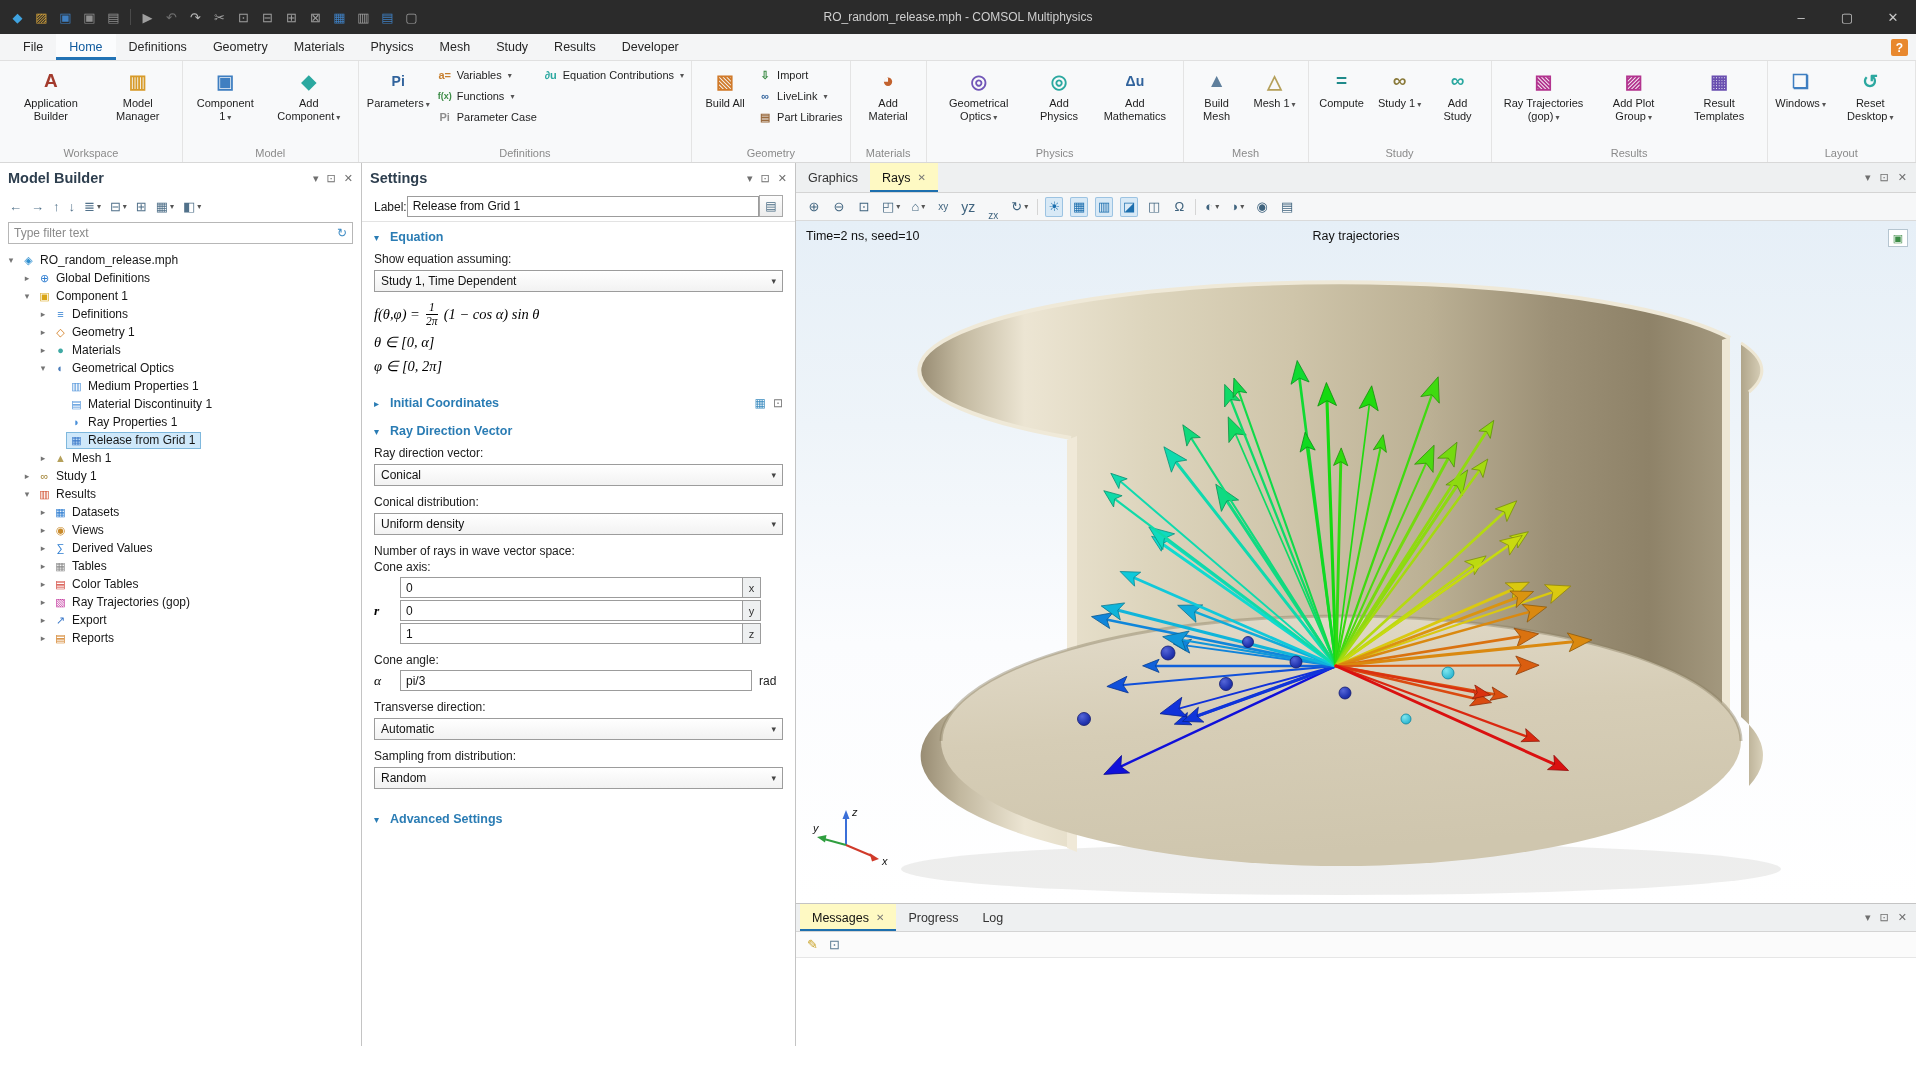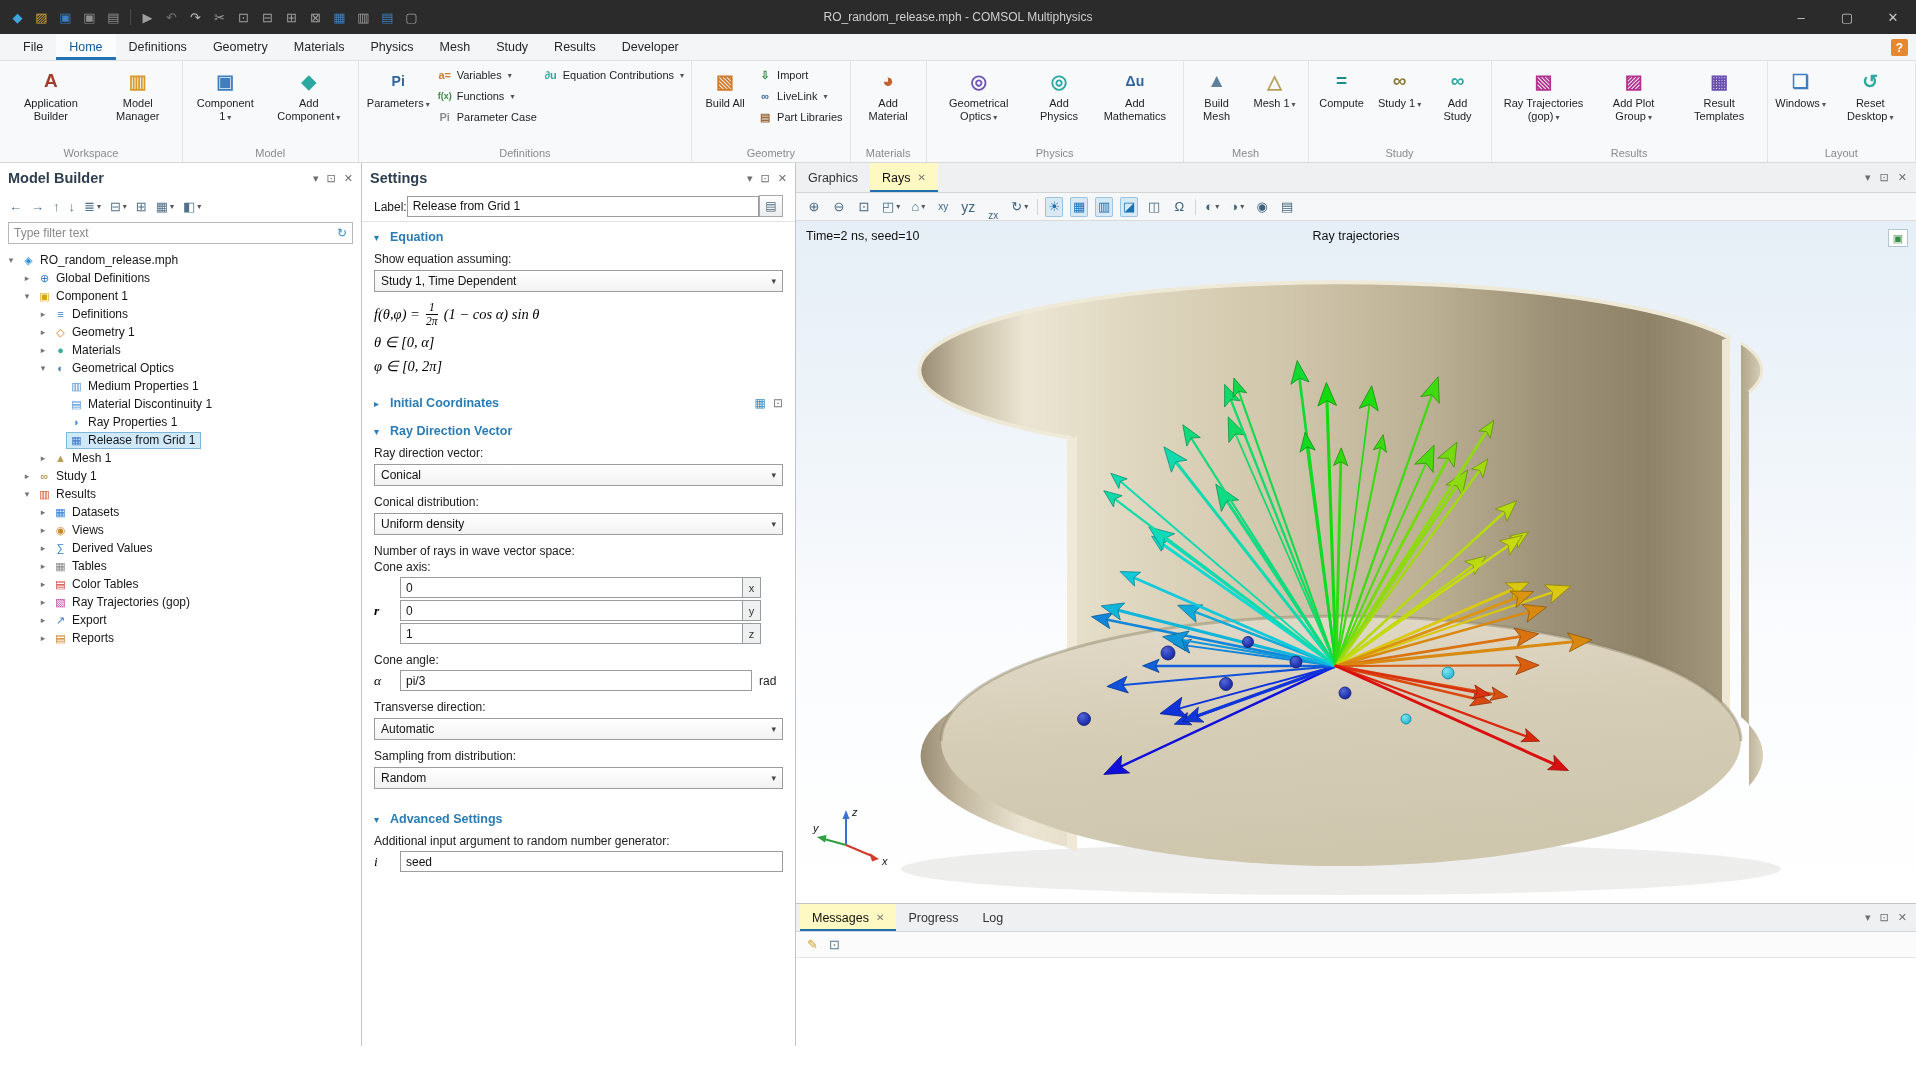--- a/index.html
+++ b/index.html
@@ -673,27 +673,20 @@
           <div class="fld-label">Sampling from distribution:</div>
           <div class="select">
             <span>Random</span>
             <span class="sel-caret">▾</span>
           </div>
         </div>
 
         <div class="sec-head">
           <span class="chev">▾</span>
           <span class="sec-title">Advanced Settings</span>
-        </div>
-        <div class="sec-body">
-          <div class="fld-label">Additional input argument to random number generator:</div>
-          <div class="inline-row">
-            <span class="sym">i</span>
-            <input class="txt" style="flex: 1 1 0%;" value="seed">
-          </div>
         </div>
       </div>
     </div>
 
     <div class="right-col">
       <div class="gtabs" id="gtabs">
           <div class="gtab">
             <span>Graphics</span>
           </div>
           <div class="gtab active">

